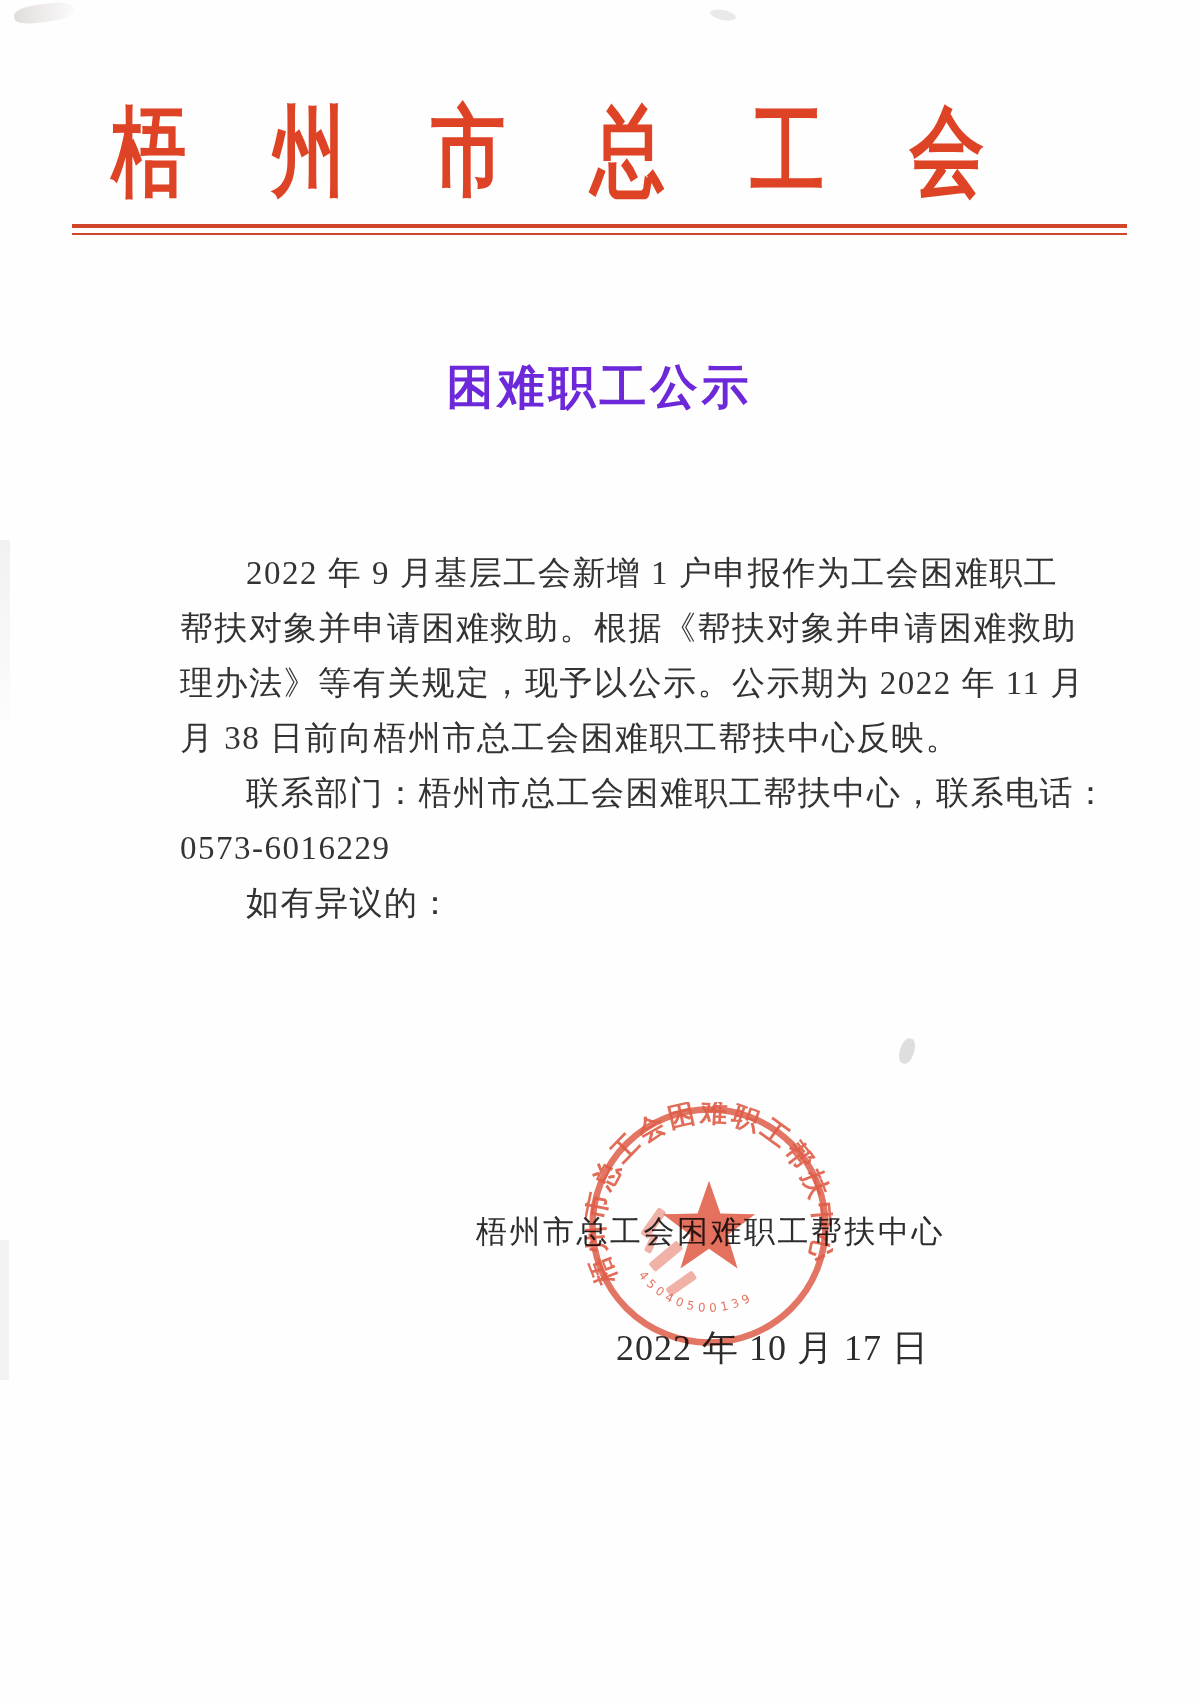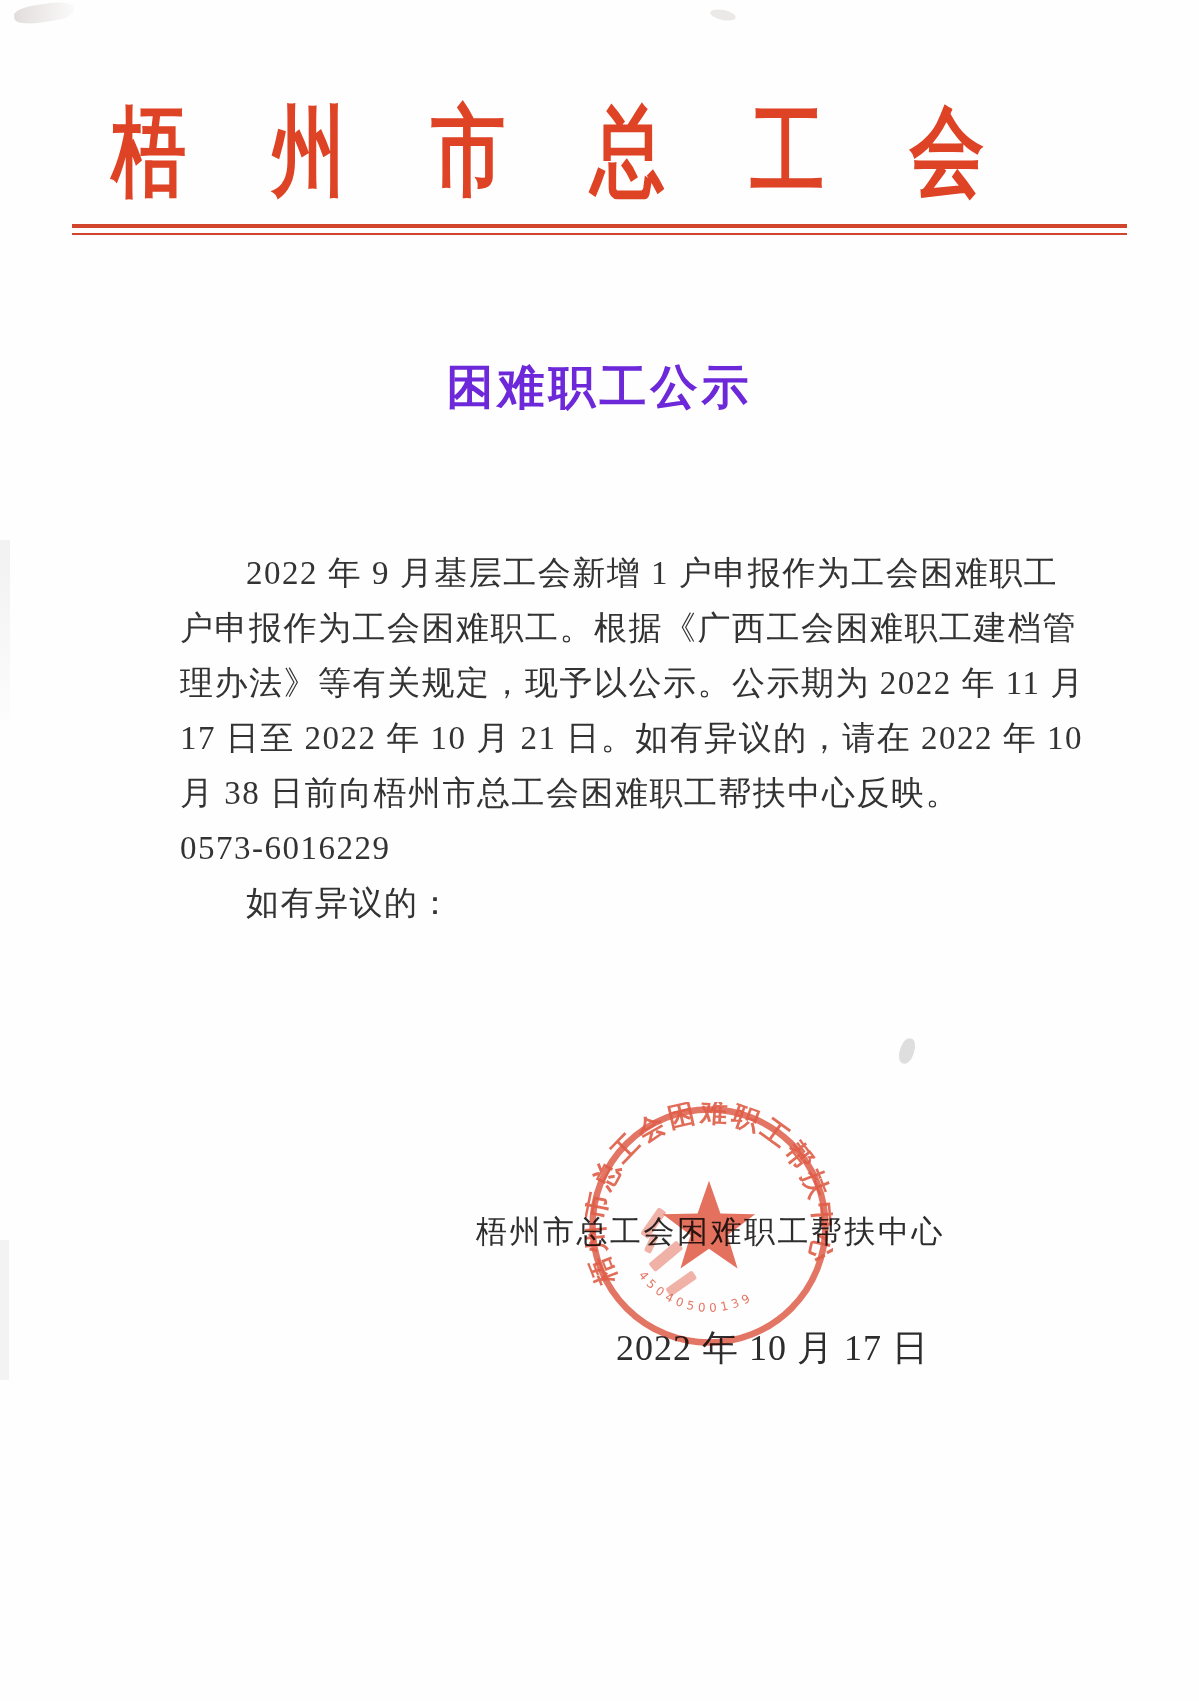--- a/index.html
+++ b/index.html
@@ -137,24 +137,24 @@
     <span class="hd-char">工</span>
     <span class="hd-char">会</span>
   </div>
   <div class="rule-thick"></div>
   <div class="rule-thin"></div>
 
   <div class="doc-title">困难职工公示</div>
 
   <div class="body-text">
     <div class="body-line indent">2022 年 9 月基层工会新增 1 户申报作为工会困难职工</div>
-    <div class="body-line">户申报作为工会困难职工。根据《广西工会困难职工建档管</div>
+    <div class="body-line">帮扶对象并申请困难救助。根据《帮扶对象并申请困难救助</div>
     <div class="body-line">理办法》等有关规定，现予以公示。公示期为 2022 年 11 月</div>
-    <div class="body-line">17 日至 2022 年 10 月 21 日。如有异议的，请在 2022 年 10</div>
     <div class="body-line">月 38 日前向梧州市总工会困难职工帮扶中心反映。</div>
+    <div class="body-line indent">联系部门：梧州市总工会困难职工帮扶中心，联系电话：</div>
     <div class="body-line">0573-6016229</div>
     <div class="body-line indent">如有异议的：</div>
   </div>
 
   <div class="signature-org">梧州市总工会困难职工帮扶中心</div>
   <div class="signature-date">2022 年 10 月 17 日</div>
 
   <div class="seal">
     <svg viewBox="0 0 230 230" xmlns="http://www.w3.org/2000/svg">
 

